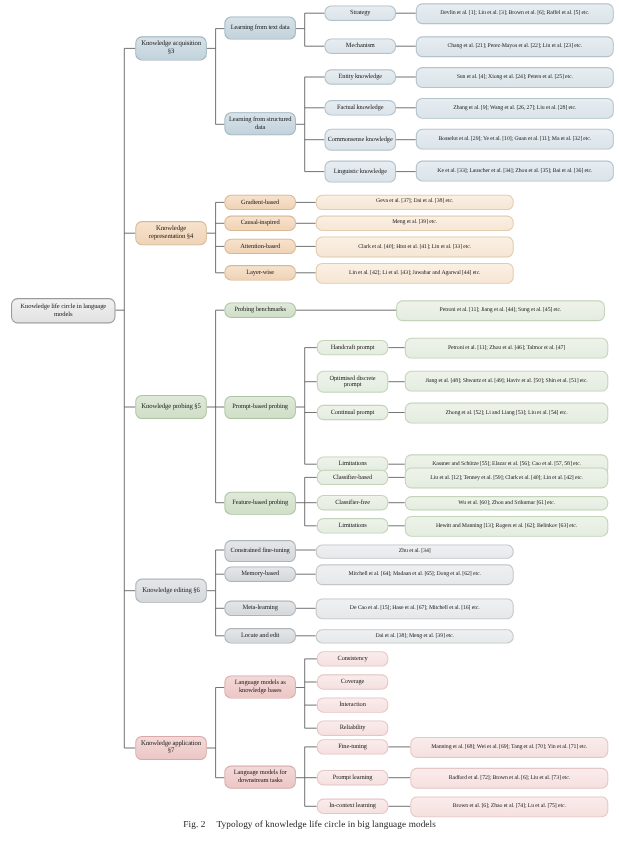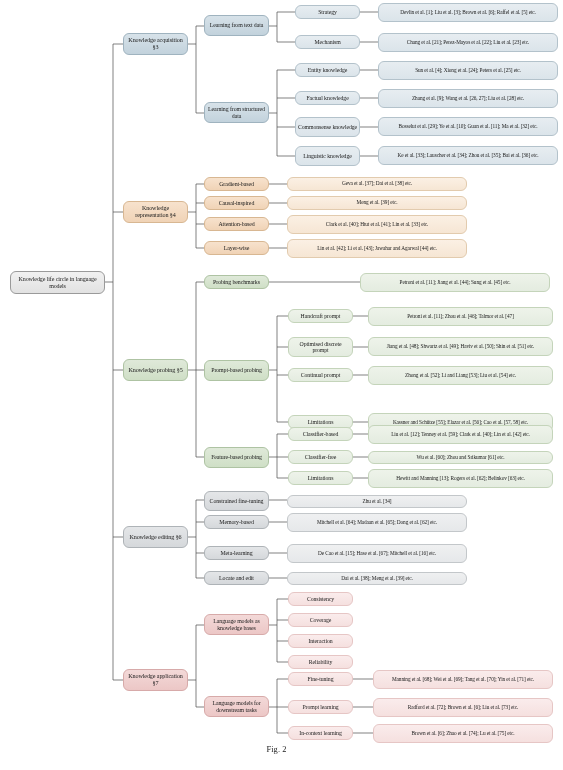--- a/index.html
+++ b/index.html
@@ -409,13 +409,14 @@
   </div>
   <div class="node pal-pink-lite fs-cite" style="left:373px;top:724px;width:180px;height:19px;">
     <span>Brown et al. [6]; Zhao et al. [74]; Lu et al. [75] etc.</span>
   </div>
 
 </div>
 
 <div id="caption">
   <span class="cap-lbl">Fig. 2</span>
   <span class="cap-gap"></span>
+  <span>Typology of knowledge life circle in big language models</span>
 </div>
 
 </body></html>

